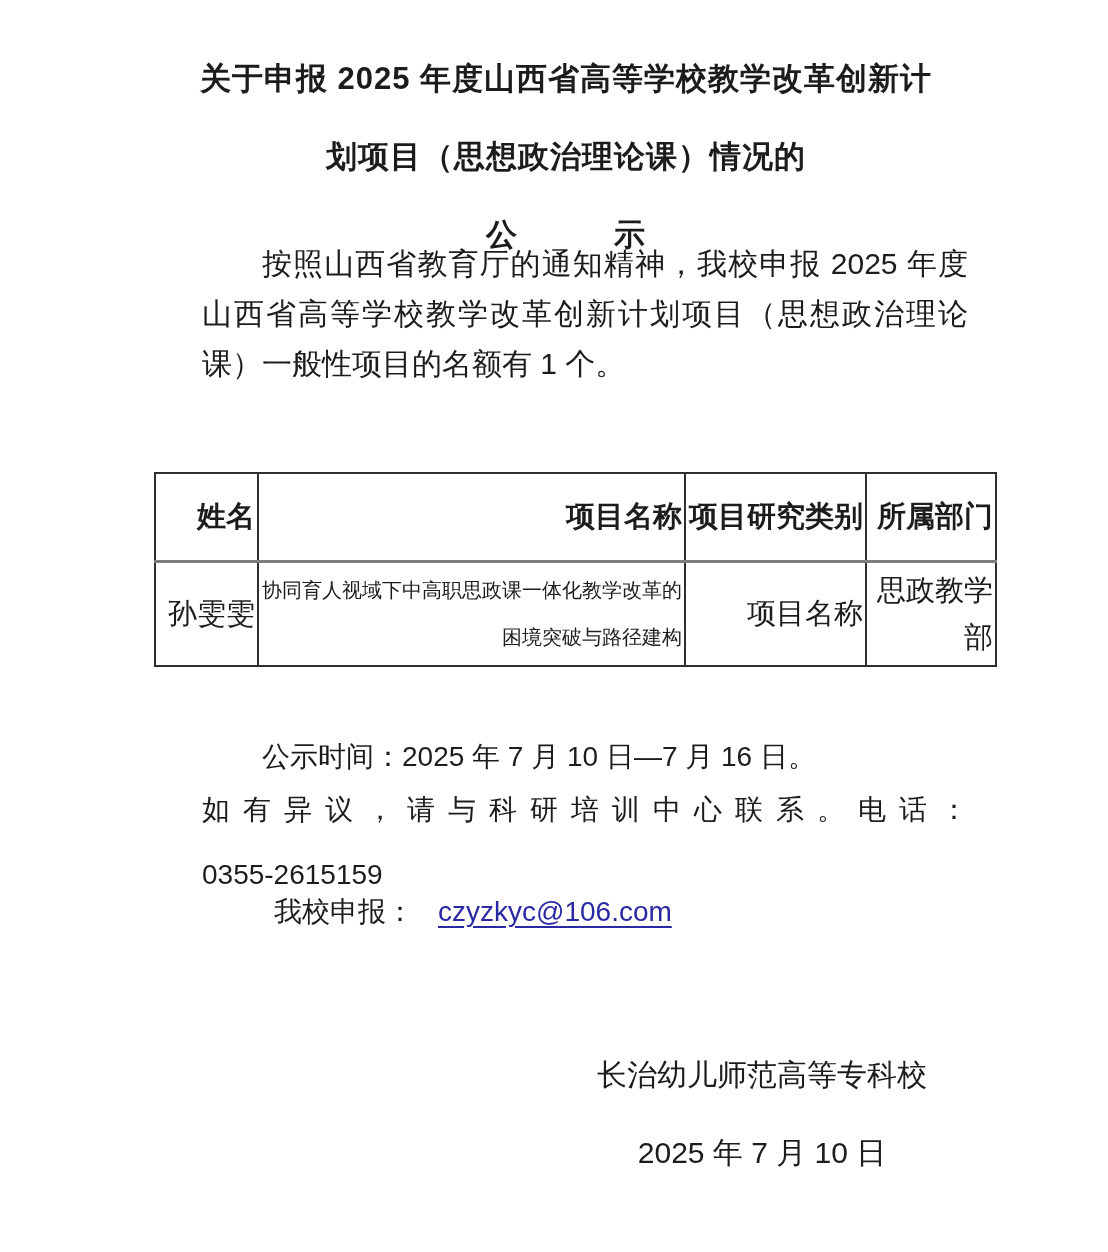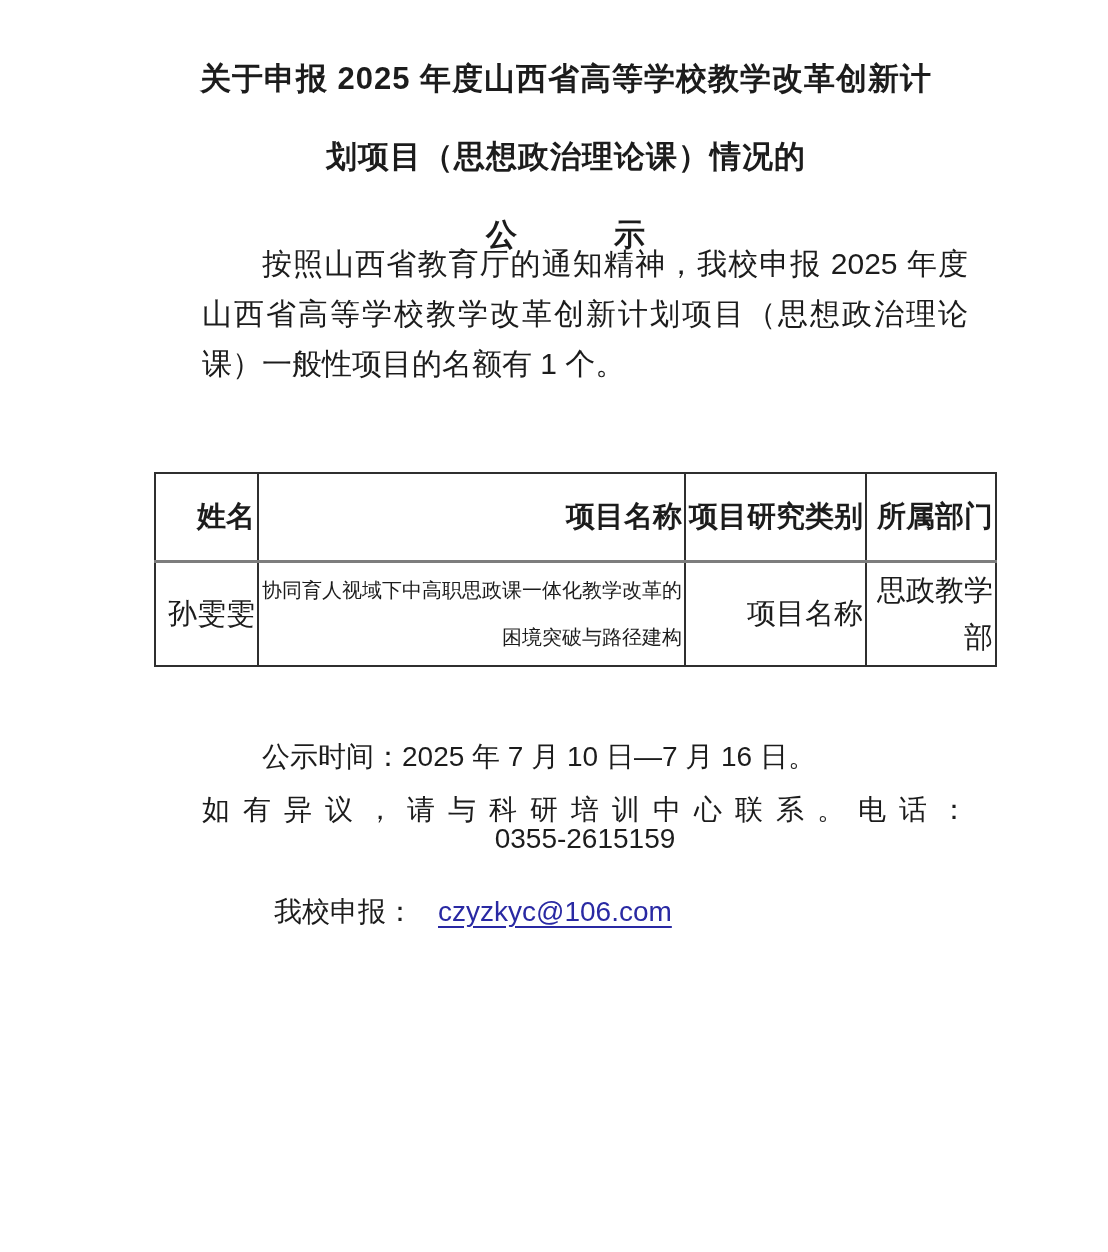--- a/index.html
+++ b/index.html
@@ -82,21 +82,21 @@
     line-height: 50px;
   }
   .indent { text-indent: 60px; }
   .time-line   { top: 708px; }
   .objection-line {
     top: 761px;
     text-align: justify;
     text-align-last: justify;
     text-justify: inter-character;
   }
-  .phone-line  { top: 790px; text-align: center; }
+  .phone-line  { top: 826px; }
   .email-line  { top: 863px; }
   a.email-link {
     color: var(--link);
     text-decoration: underline;
     text-underline-offset: 5px;
   }
   
   .signature-block {
     position: absolute;
     top: 1012px;
@@ -149,14 +149,18 @@
   <div class="line indent time-line">公示时间：2025 年 7 月 10 日—7 月 16 日。</div>
 
   <div class="line objection-line">如有异议，请与科研培训中心联系。电话：</div>
 
   <div class="line phone-line">0355-2615159</div>
 
   <div class="line indent email-line">
     <span>我校申报：</span><a class="email-link" href="#">czyzkyc@106.com</a>
   </div>
 
+  <div class="signature-block">
+    <div>长治幼儿师范高等专科校</div>
+    <div>2025 年 7 月 10 日</div>
+  </div>
 
 </div>
 
 </body></html>

